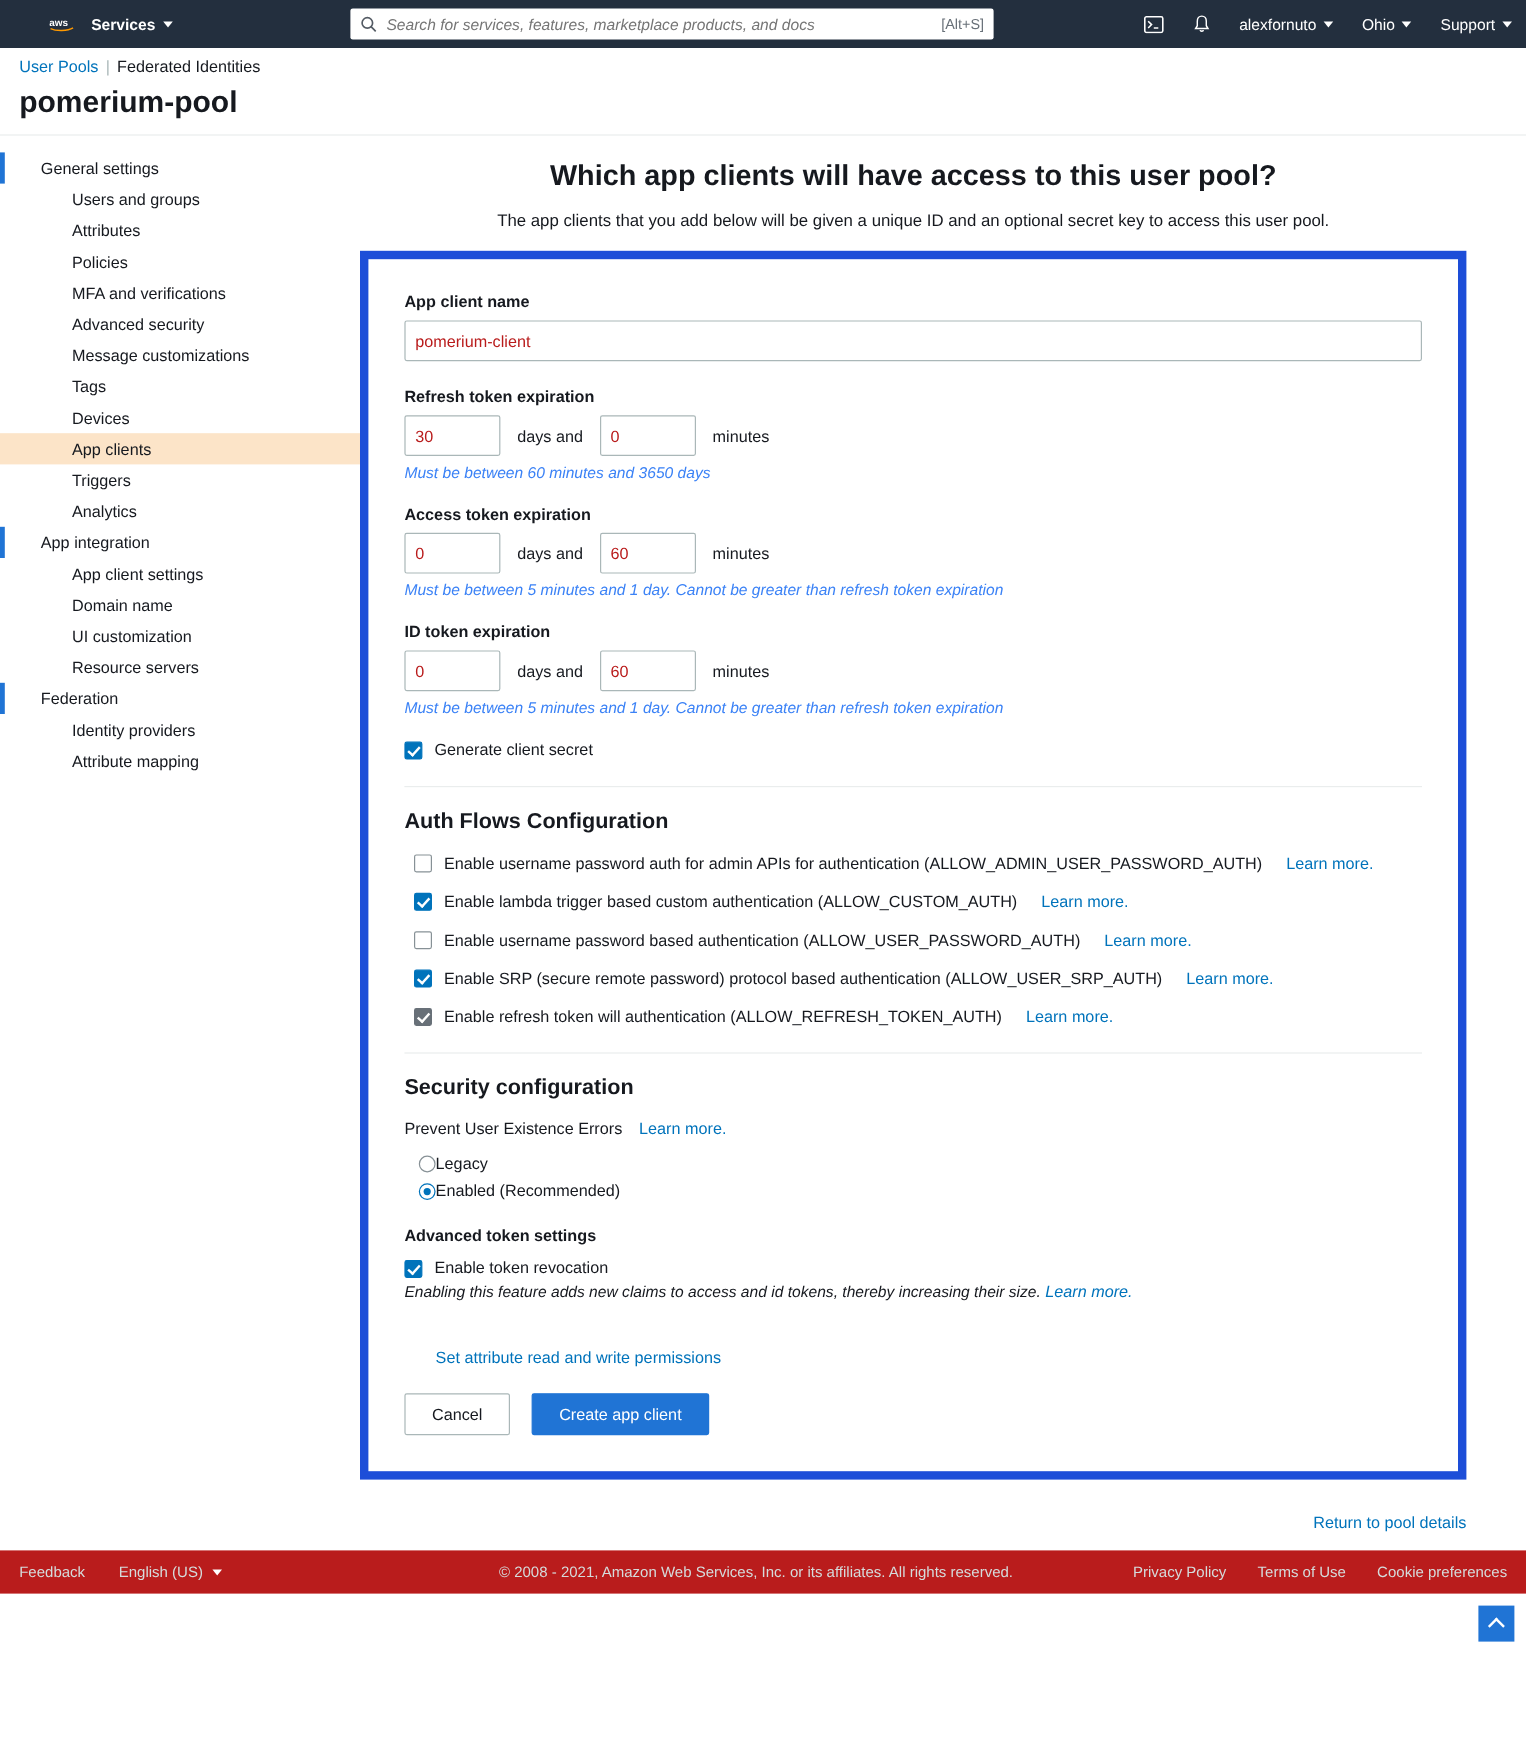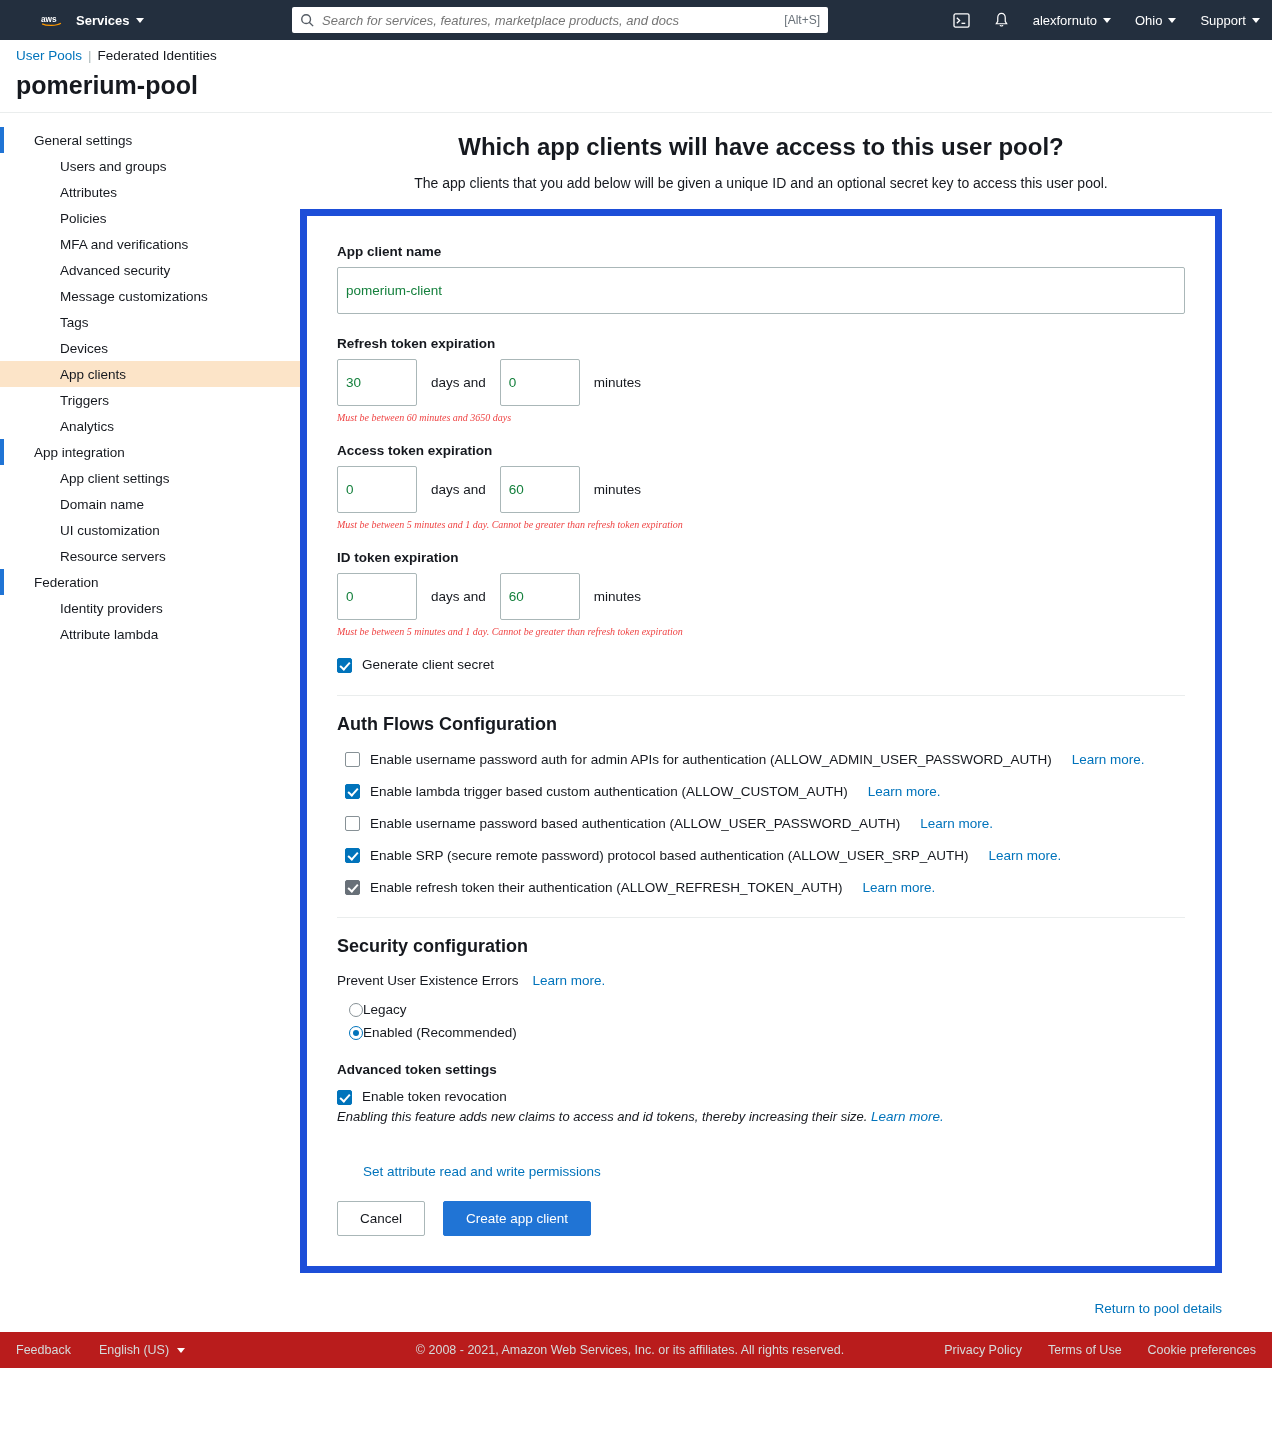--- a/index.html
+++ b/index.html
@@ -158,45 +158,44 @@
     margin: 0 0 28px 0;
     padding: 28px 30px 30px 30px;
   }
   .field-label {
     font-weight: bold;
     font-size: 13.5px;
     margin-bottom: 8px;
     color: #16191f;
   }
   input.text-input {
-    height: 47px;
+    height: 34px;
     border: 1px solid #aab7b8;
     border-radius: 2px;
     padding: 0 8px;
     font-size: 13.5px;
     font-family: "Liberation Sans", sans-serif;
-    color: #15803d;
+    color: #b91c1c;
     outline: none;
     background: #fff;
   }
   .client-name-input { width: 100%; margin-bottom: 22px; }
   .dur-row {
     display: flex;
     align-items: center;
     gap: 0;
     margin-bottom: 6px;
   }
   .dur-row input { width: 80px; }
   .dur-row .unit { margin: 0 14px; font-size: 13.5px; }
   .hint {
     font-style: italic;
-    font-size: 10px;
-    color: #ef4444;
+    font-size: 13px;
+    color: #3b82f6;
     margin-bottom: 20px;
-    font-family: Liberation Serif, serif;
   }
   .checkline {
     display: flex;
     align-items: flex-start;
     gap: 10px;
     margin-bottom: 14px;
     font-size: 13.5px;
   }
   .cb {
     width: 15px; height: 15px;
@@ -460,21 +459,21 @@
           <span>Resource servers</span>
         </div>
 
     <div class="side-group">
       <span>Federation</span>
     </div>
     <div class="side-item">
           <span>Identity providers</span>
         </div>
     <div class="side-item">
-          <span>Attribute lambda</span>
+          <span>Attribute mapping</span>
         </div>
   </div>
 
   <div class="content">
     <h1 class="page-title">Which app clients will have access to this user pool?</h1>
     <div class="page-sub">The app clients that you add below will be given a unique ID and an optional secret key to access this user pool.</div>
 
     <div class="panel">
 
       <div class="field-label">App client name</div>
@@ -531,21 +530,21 @@
         <span style="margin-left:10px;">Enable username password based authentication (ALLOW_USER_PASSWORD_AUTH)</span>
         <a class="lm">Learn more.</a>
       </div>
       <div class="flowline">
         <span class="cb checked"></span>
         <span style="margin-left:10px;">Enable SRP (secure remote password) protocol based authentication (ALLOW_USER_SRP_AUTH)</span>
         <a class="lm">Learn more.</a>
       </div>
       <div class="flowline">
         <span class="cb checked disabled"></span>
-        <span style="margin-left:10px;">Enable refresh token their authentication (ALLOW_REFRESH_TOKEN_AUTH)</span>
+        <span style="margin-left:10px;">Enable refresh token will authentication (ALLOW_REFRESH_TOKEN_AUTH)</span>
         <a class="lm">Learn more.</a>
       </div>
 
       <hr class="divider">
 
       <div class="sec-head">Security configuration</div>
       <div style="display:flex;align-items:center;gap:14px;margin-bottom:14px;font-size:13.5px;">
         <span>Prevent User Existence Errors</span>
         <a class="lm">Learn more.</a>
       </div>

